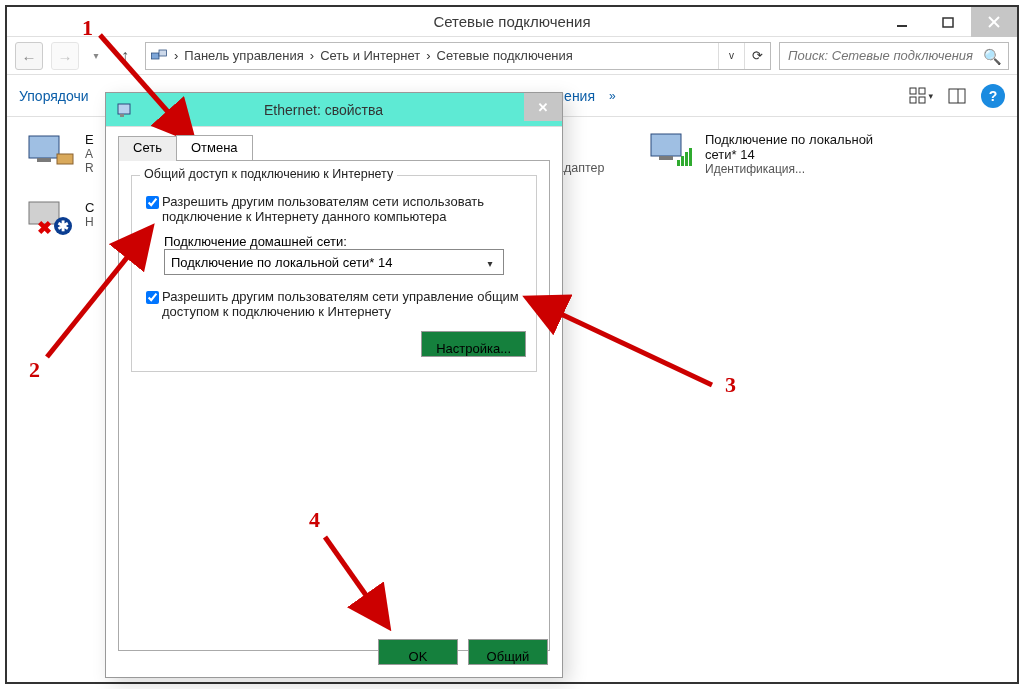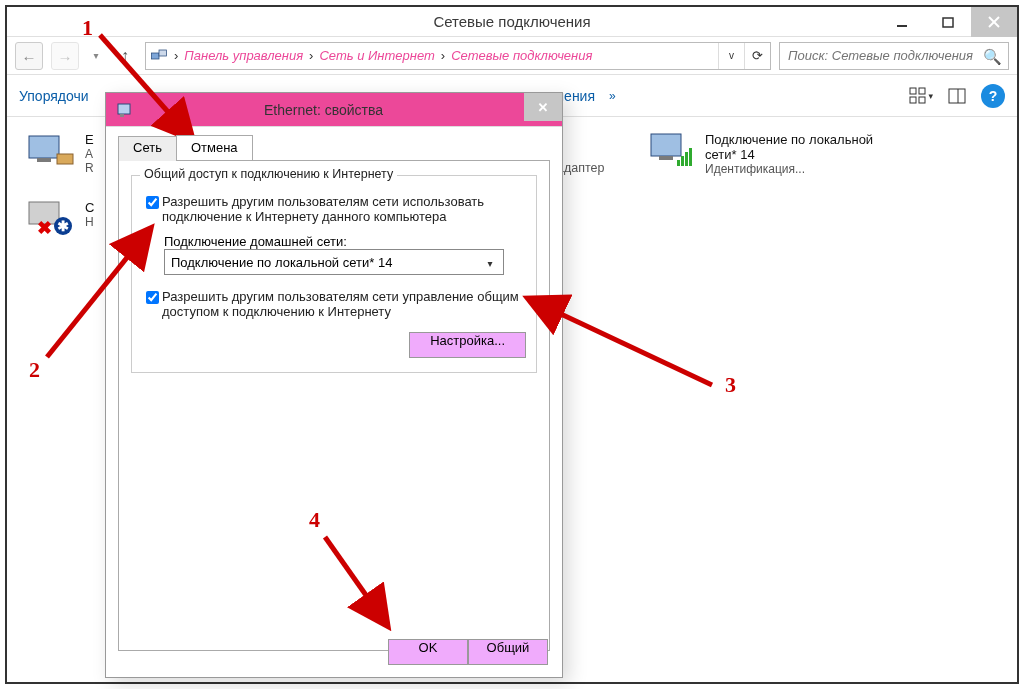--- a/index.html
+++ b/index.html
@@ -11,21 +11,21 @@
   .win-ctrls { position: absolute; right: 0; top: 0; height: 30px; display: flex; }
   .win-ctrl { width: 46px; height: 30px; display: flex; align-items: center; justify-content: center; font-size: 14px; color: #333; }
   .win-ctrl.close { background: #c6c6c6; color: #fff; }
 
   
   .addr-row { height: 38px; display: flex; align-items: center; gap: 8px; padding: 4px 8px; border-bottom: 1px solid #e0e0e0; }
   .nav-btn { width: 28px; height: 28px; border: 1px solid #ccc; border-radius: 3px; display: flex; align-items: center; justify-content: center; color: #888; font-size: 15px; background: #f7f7f7; }
   .nav-up { width: 24px; height: 24px; color: #555; display:flex; align-items:center; justify-content:center; font-size:16px; }
   .crumb-box { flex: 1; height: 28px; border: 1px solid #bbb; background: #fff; display: flex; align-items: center; padding-left: 4px; position: relative; font-size: 13px; }
   .crumb-ico { width: 18px; height: 18px; margin-right: 6px; }
-  .crumb { color: #ec4899; padding: 0 6px; font-style: italic; }
+  .crumb { color: #404040; padding: 0 6px; }
   .crumb-sep { color: #333; }
   .crumb-right { margin-left: auto; display: flex; }
   .crumb-drop, .crumb-refresh { width: 26px; height: 26px; display:flex; align-items:center; justify-content:center; border-left: 1px solid #ddd; color:#333; }
   .search-box { width: 230px; height: 28px; border: 1px solid #bbb; background:#fff; display:flex; align-items:center; padding-left:6px; position:relative; }
   .search-box input { border:0; outline:0; width: 190px; font-size:13px; color:#6d28d9; font-style: italic; background: transparent; }
   .search-ico { position:absolute; right:6px; top:5px; color:#444; font-size:15px; }
 
   
   .cmd-row { height: 42px; display:flex; align-items:center; padding: 0 12px; gap: 14px; border-bottom: 1px solid #e0e0e0; position: relative; }
   .cmd-item { font-size:14px; color:#0b5ea8; display:flex; align-items:center; gap:4px; }
@@ -37,42 +37,42 @@
   
   .content { position: absolute; top: 115px; left: 10px; right: 10px; bottom: 10px; background: #fff; }
   .net-item { position:absolute; display:flex; gap:10px; font-size:13px; }
   .net-ico { width:48px; height:36px; position:relative; }
   .net-ico svg { width:48px; height:36px; }
   .net-lbls .ln1 { color:#111; }
   .net-lbls .ln2 { color:#555; font-size:12px; }
 
   
   .dlg { position:absolute; left:98px; top:85px; width:458px; height:586px; border:1px solid #999; background:#fff; box-shadow: 6px 6px 18px rgba(0,0,0,.15); }
-  .dlg-title { height:34px; background:#ec4899; display:flex; align-items:center; padding-left:10px; font-size:14px; color:#333; border-bottom:1px solid #ddd; position:relative; }
+  .dlg-title { height:34px; background:#5eead4; display:flex; align-items:center; padding-left:10px; font-size:14px; color:#333; border-bottom:1px solid #ddd; position:relative; }
   .dlg-title-ico { width:18px; height:18px; margin-right:10px; }
   .dlg-close { position:absolute; right:0; top:0; width:38px; height:28px; background:#c6c6c6; color:#fff; display:flex; align-items:center; justify-content:center; font-size:13px; font-weight:bold; }
   .dlg-body { padding: 8px 12px 12px 12px; }
 
   
   .tabs { display:flex; border-bottom:1px solid #aaa; height:26px; }
   .tab { padding: 3px 14px 2px; font-size:13px; border:1px solid #aaa; border-bottom:none; background:#eee; margin-right:-1px; position:relative; top:1px; }
   .tab.active { background:#fff; z-index:2; top:0; padding-top:4px; }
   .tab-pane { border:1px solid #aaa; border-top:none; background:#fff; height:490px; padding: 14px 12px; }
 
   .fieldset { border:1px solid #ccc; padding: 12px 10px 14px 10px; position:relative; }
   .fieldset .legend { position:absolute; top:-9px; left:8px; background:#fff; padding:0 4px; font-size:12.5px; color:#222; }
   .chk-row { display:flex; align-items:flex-start; font-size:13px; color:#222; margin: 6px 0; }
   .chk-row input { margin-top:2px; }
   .sub-label { font-size:13px; margin: 10px 0 0 22px; }
   .combo { margin-left:22px; width: 340px; height:26px; border:1px solid #888; display:flex; align-items:center; padding:0 6px; font-size:13px; position:relative; background:#fff; }
   .combo-arrow { position:absolute; right:4px; top:4px; width:18px; height:18px; display:flex; align-items:center; justify-content:center; color:#333; font-size:10px; }
-  .btn { border:1px solid #999; background:#f0abfc; height:26px; padding:0 20px; font-size:13px; display:inline-flex; align-items:flex-start; justify-content:center; }
+  .btn { border:1px solid #999; background:#15803d; height:26px; padding:0 14px; font-size:13px; display:inline-flex; align-items:flex-end; justify-content:center; }
   .btn-row-right { text-align:right; margin-top:12px; }
 
-  .dlg-footer { position:absolute; bottom:12px; right:14px; display:flex; }
+  .dlg-footer { position:absolute; bottom:12px; right:14px; display:flex; gap:10px; }
   .btn.wide { width:80px; }
 
   
   .anno-num { position:absolute; font-weight:bold; color:#cc0000; font-size:22px; font-family: Georgia, serif; }
   .anno-svg { position:absolute; inset:0; width:100%; height:100%; pointer-events:none; }
 </style>
 </head>
 <body>
 
 <div class="outer">

